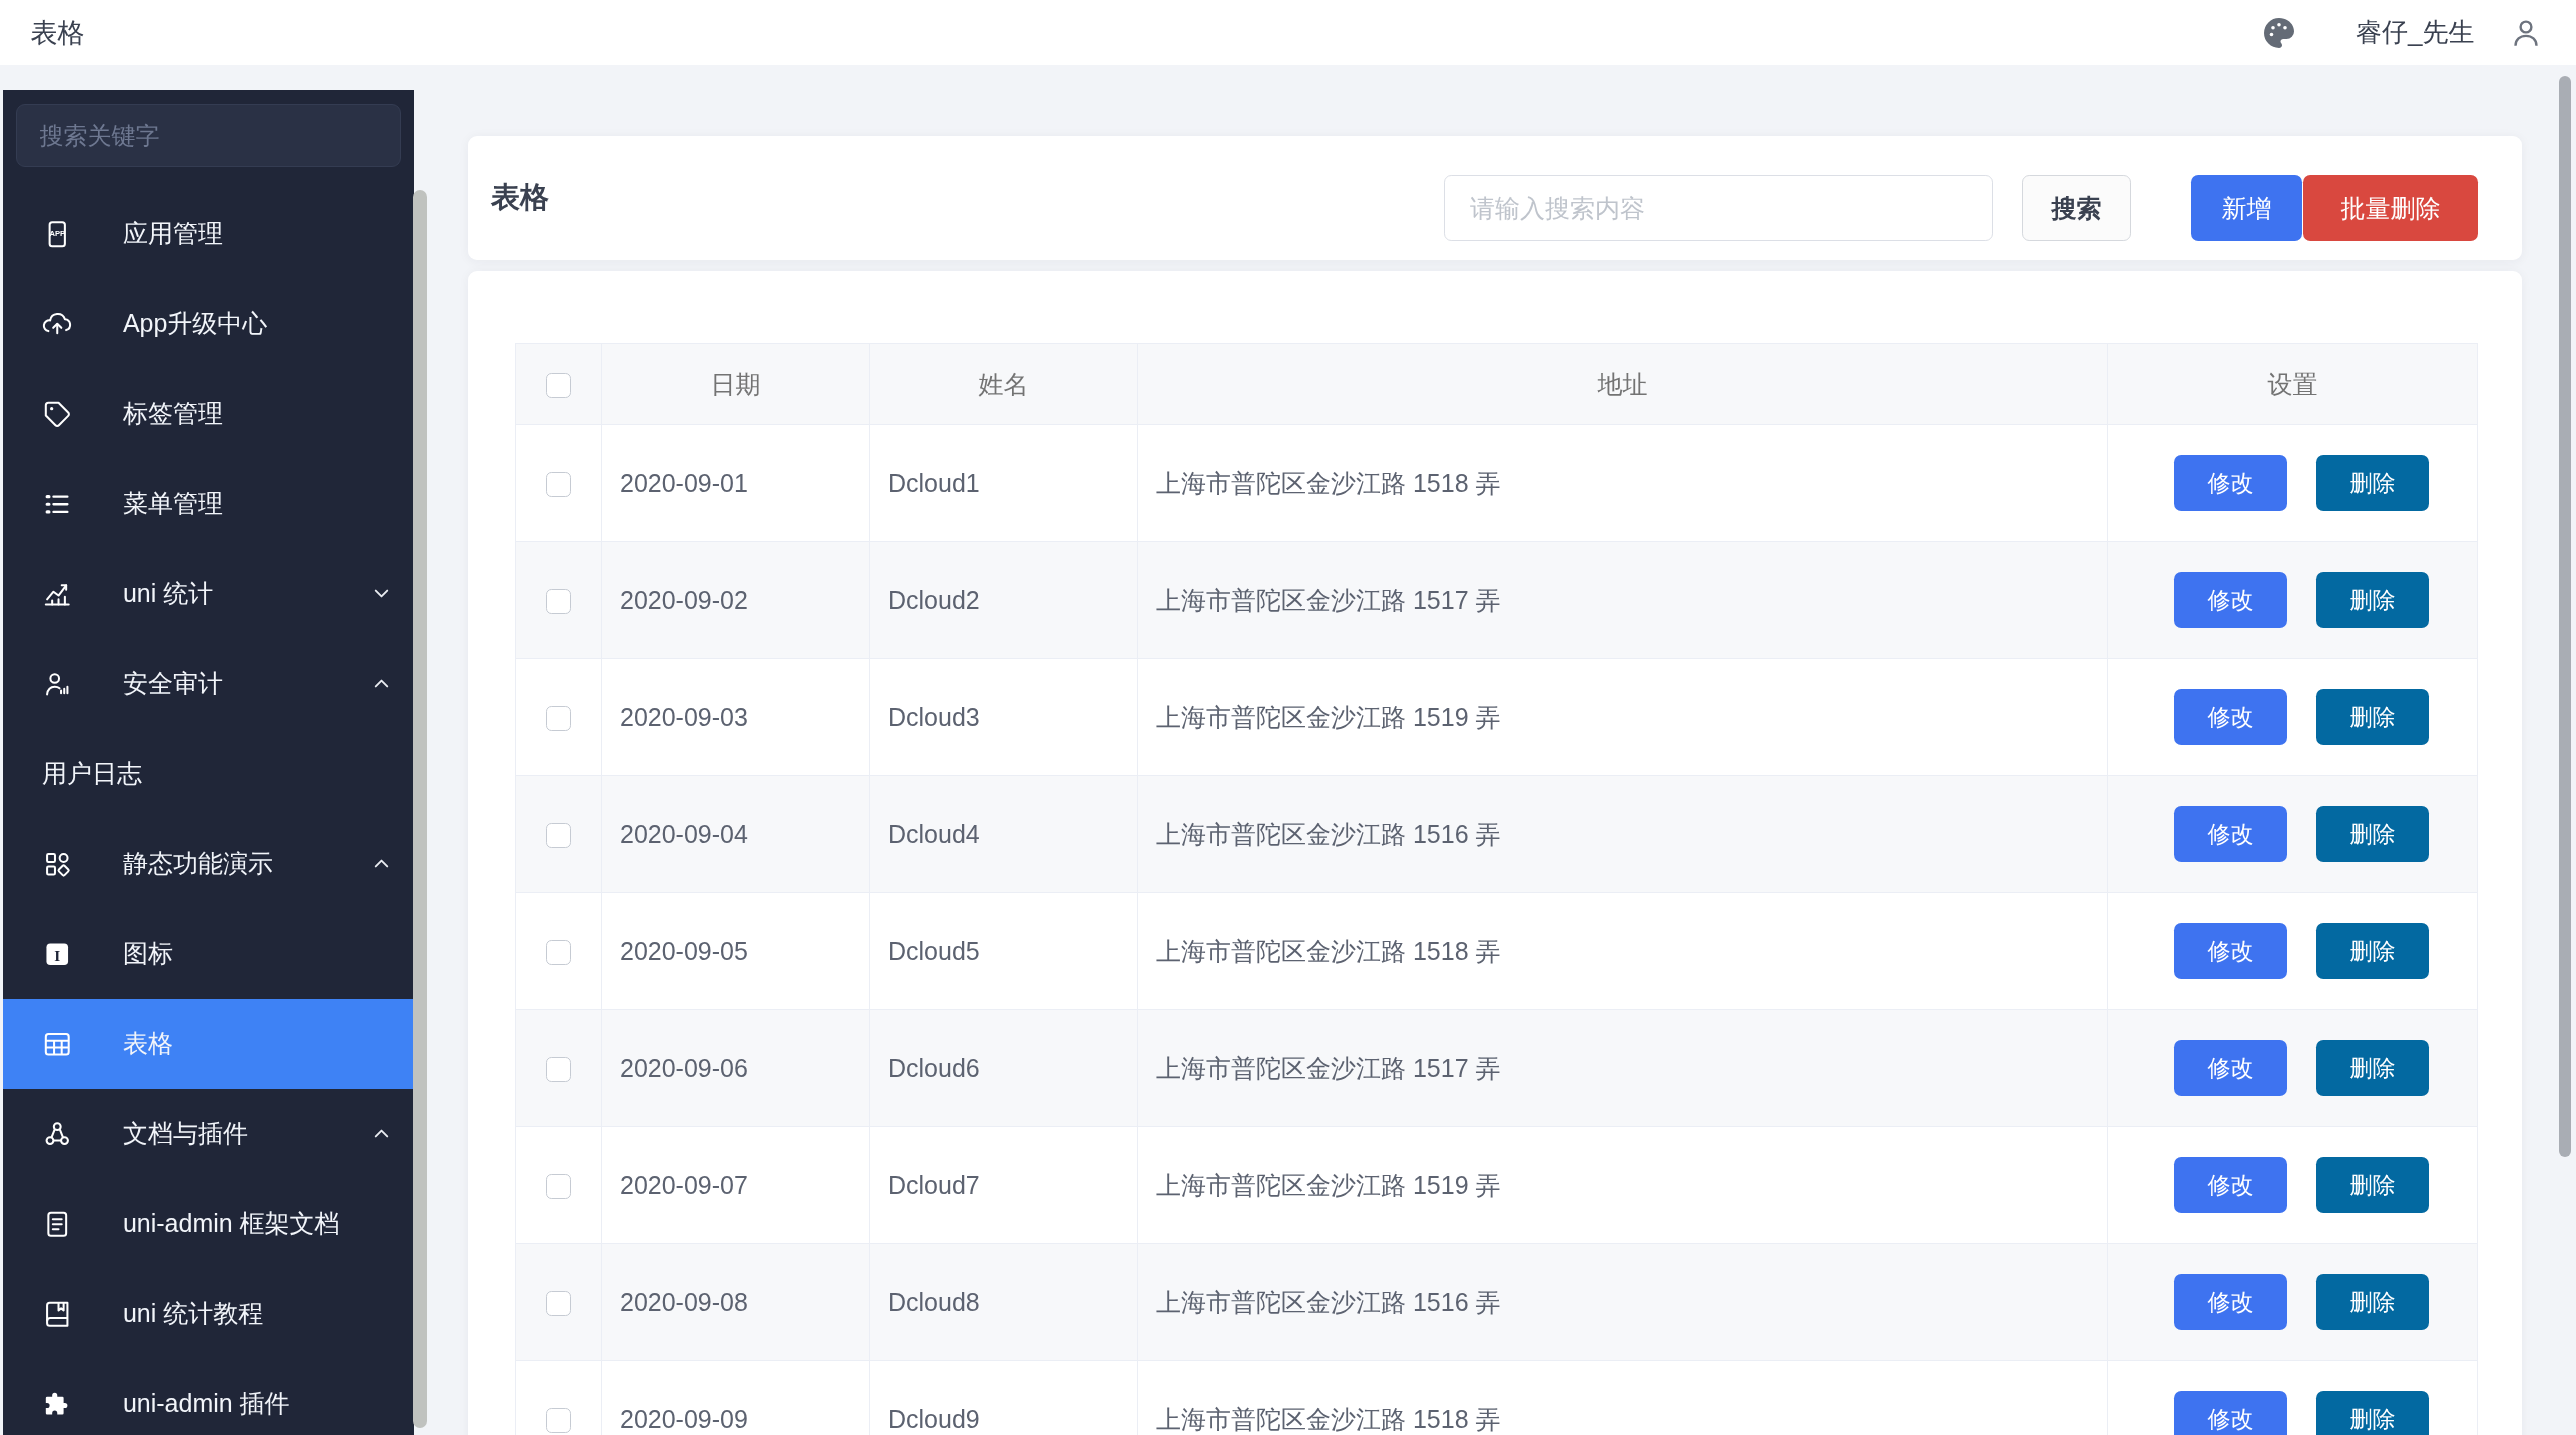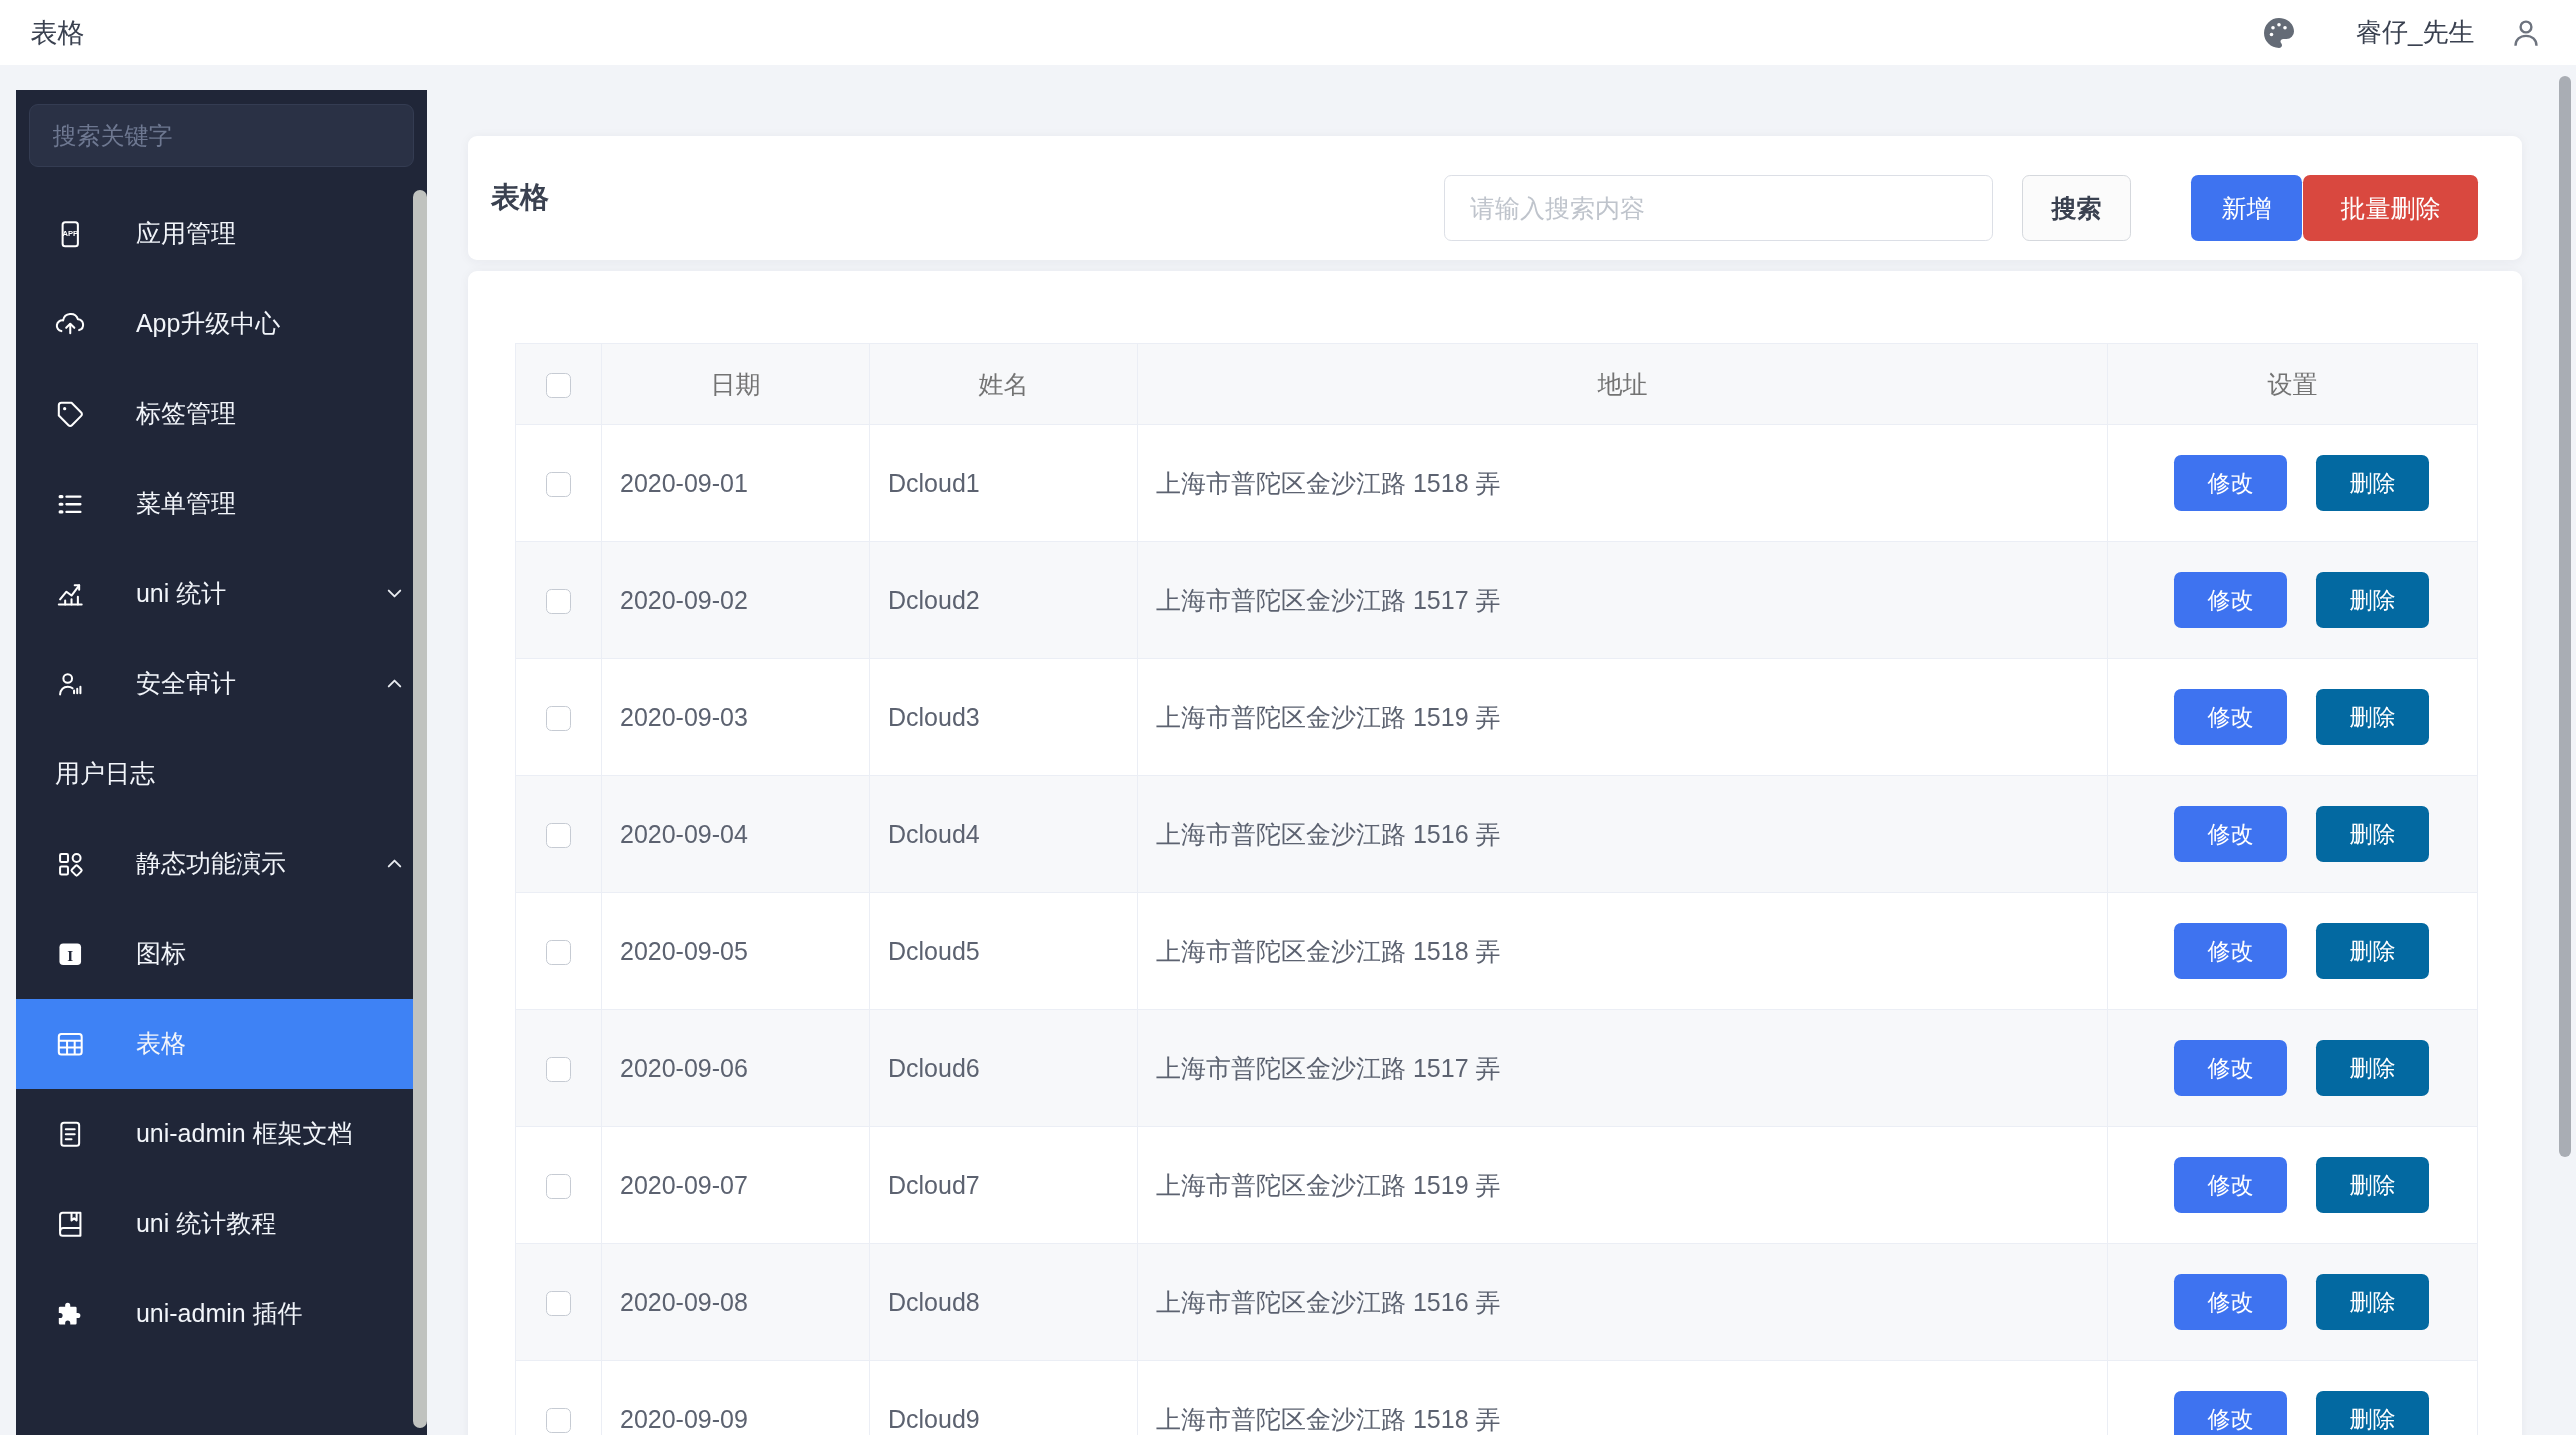--- a/index.html
+++ b/index.html
@@ -15,21 +15,21 @@
     background:#ffffff; display:flex; align-items:center;
     padding:0 30.5px; z-index:30;
   }
   .topbar-title { font-size:27px; color:#3a4150; }
   .topbar-right { margin-left:auto; display:flex; align-items:center; gap:32px; }
   .palette-btn { width:41px; height:41px; display:flex; align-items:center; justify-content:center; cursor:pointer; }
   .username { font-size:26px; color:#3a4150; margin-left:25px; }
   .person-btn { width:39px; height:39px; display:flex; align-items:center; justify-content:center; cursor:pointer; }
   
   .sidebar {
-    position:absolute; left:16px; top:90px; width:411px; height:1345px;
+    position:absolute; left:3px; top:90px; width:411px; height:1345px;
     background:#202638; z-index:20; overflow:hidden;
   }
   .side-search {
     margin:14.4px 12.6px 21.5px 12.6px; height:63px; background:#2a3145;
     border:0.9px solid #343c52; border-radius:9px;
     display:flex; align-items:center; padding:0 23px;
   }
   .side-search input {
     width:100%; background:transparent; border:none; outline:none;
     font-size:24px; color:#dfe3ec; font-family:inherit;
@@ -245,20 +245,36 @@
   <div class="menu-item active">
     <span class="mi-icon">
       <svg viewBox="0 0 24 24" fill="none" stroke="#fff" stroke-width="1.6">
         <rect x="3" y="4" width="18" height="16" rx="2"></rect>
         <path d="M3 9.3h18M3 14.6h18M9.5 9.3V20M15.5 9.3V20"></path>
       </svg>
     </span>
     <span>表格</span>
   </div>
 
+  <div class="menu-item">
+    <span class="mi-icon">
+      <svg viewBox="0 0 24 24" fill="none" stroke="#fff" stroke-width="1.6">
+        <circle cx="12" cy="6" r="2.7"></circle>
+          <circle cx="6.3" cy="17" r="2.7"></circle>
+          <circle cx="17.7" cy="17" r="2.7"></circle>
+        <path d="M10 8.2 7.5 14.5M14 8.2l2.5 6.3M9 17h6"></path>
+      </svg>
+    </span>
+    <span>文档与插件</span>
+    <span class="chev">
+      <svg viewBox="0 0 24 24" fill="none" stroke="#e8ebf0" stroke-width="2" stroke-linecap="round" stroke-linejoin="round">
+          <path d="m6 15 6-6 6 6"></path>
+        </svg>
+    </span>
+  </div>
 
   <div class="menu-item">
     <span class="mi-icon">
       <svg viewBox="0 0 24 24" fill="none" stroke="#fff" stroke-width="1.6" stroke-linecap="round">
         <rect x="5" y="3" width="14" height="18" rx="2"></rect>
         <path d="M8.5 8h7M8.5 12h7M8.5 16h4.5"></path>
       </svg>
     </span>
     <span>uni-admin 框架文档</span>
   </div>

